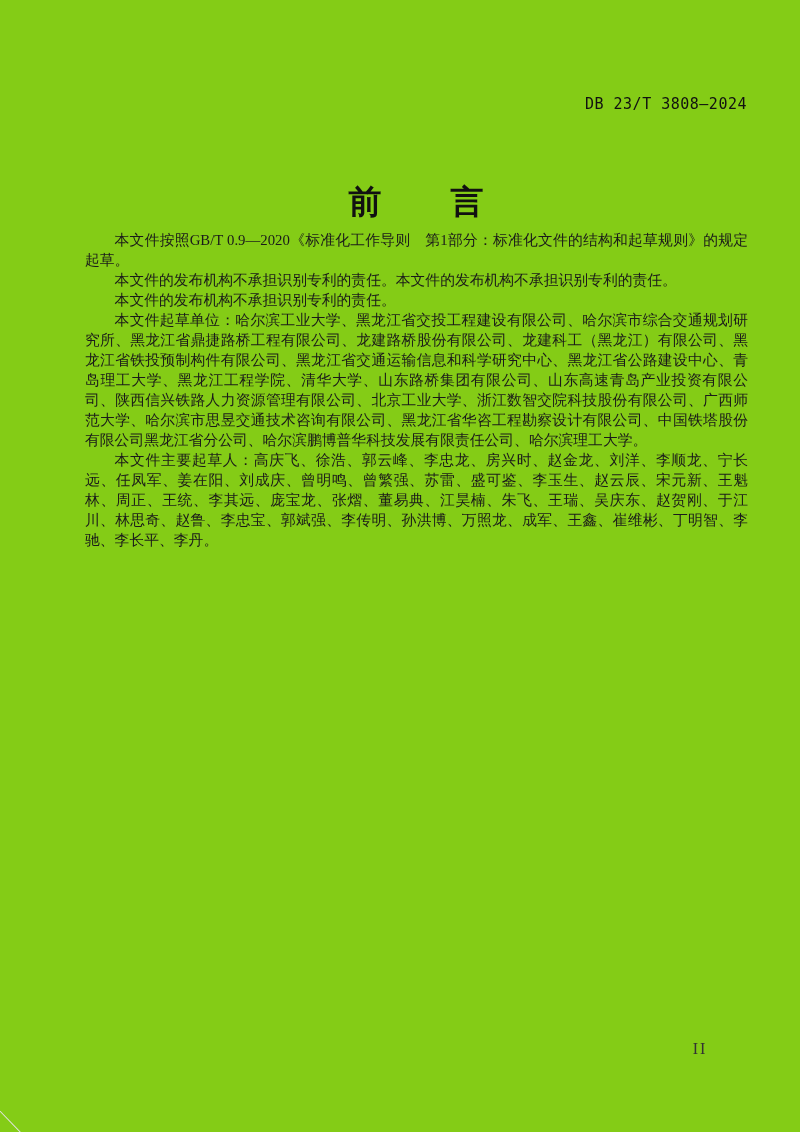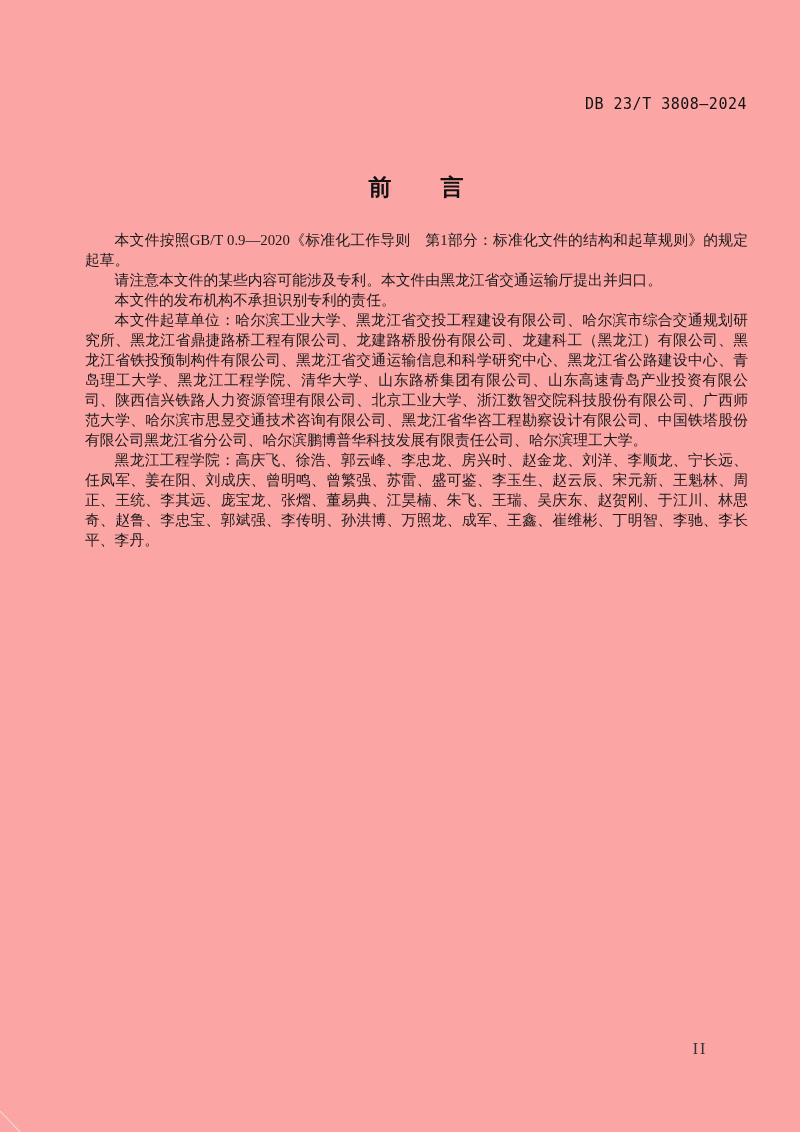--- a/index.html
+++ b/index.html
@@ -4,45 +4,45 @@
 <style>
   html, body {
     margin: 0;
     padding: 0;
     background: #ffffff;
   }
   .page {
     position: relative;
     width: 800px;
     height: 1132px;
-    background: #fca5a5;
+    background: #84cc16;
     overflow: hidden;
     font-family: "Liberation Serif", "DejaVu Serif", serif;
     color: #1c1c1c;
   }
   .doc-code {
     position: absolute;
     top: 95px;
     right: 53px;
     font-family: "DejaVu Sans Mono", "Liberation Mono", monospace;
     font-size: 15px;
     font-weight: 500;
     letter-spacing: 0.5px;
     color: #111;
     white-space: nowrap;
   }
   .foreword-title {
     position: absolute;
     top: 164px;
     left: 85px;
     right: 52px;
-    margin: 8px;
+    margin: 16px;
     text-align: center;
     font-family: "DejaVu Sans", "Liberation Sans", sans-serif;
-    font-size: 23px;
+    font-size: 33px;
     font-weight: bold;
     color: #111;
     letter-spacing: 1px;
   }
   .body-block {
     position: absolute;
     top: 230px;
     left: 85px;
     width: 663px;
     font-size: 14.8px;
@@ -82,23 +82,23 @@
 <body>
 
 <div class="page">
 
   <div class="doc-code">DB 23/T 3808—2024</div>
 
   <h1 class="foreword-title">前　　言</h1>
 
   <div class="body-block">
     <p>本文件按照GB/T 0.9—2020《标准化工作导则　第1部分：标准化文件的结构和起草规则》的规定起草。</p>
-    <p>请注意本文件的某些内容可能涉及专利。本文件由黑龙江省交通运输厅提出并归口。</p>
+    <p>本文件的发布机构不承担识别专利的责任。本文件的发布机构不承担识别专利的责任。</p>
     <p>本文件的发布机构不承担识别专利的责任。</p>
     <p>本文件起草单位：哈尔滨工业大学、黑龙江省交投工程建设有限公司、哈尔滨市综合交通规划研究所、黑龙江省鼎捷路桥工程有限公司、龙建路桥股份有限公司、龙建科工（黑龙江）有限公司、黑龙江省铁投预制构件有限公司、黑龙江省交通运输信息和科学研究中心、黑龙江省公路建设中心、青岛理工大学、黑龙江工程学院、清华大学、山东路桥集团有限公司、山东高速青岛产业投资有限公司、陕西信兴铁路人力资源管理有限公司、北京工业大学、浙江数智交院科技股份有限公司、广西师范大学、哈尔滨市思昱交通技术咨询有限公司、黑龙江省华咨工程勘察设计有限公司、中国铁塔股份有限公司黑龙江省分公司、哈尔滨鹏博普华科技发展有限责任公司、哈尔滨理工大学。</p>
-    <p>黑龙江工程学院：高庆飞、徐浩、郭云峰、李忠龙、房兴时、赵金龙、刘洋、李顺龙、宁长远、任凤军、姜在阳、刘成庆、曾明鸣、曾繁强、苏雷、盛可鉴、李玉生、赵云辰、宋元新、王魁林、周正、王统、李其远、庞宝龙、张熠、董易典、江昊楠、朱飞、王瑞、吴庆东、赵贺刚、于江川、林思奇、赵鲁、李忠宝、郭斌强、李传明、孙洪博、万照龙、成军、王鑫、崔维彬、丁明智、李驰、李长平、李丹。</p>
+    <p>本文件主要起草人：高庆飞、徐浩、郭云峰、李忠龙、房兴时、赵金龙、刘洋、李顺龙、宁长远、任凤军、姜在阳、刘成庆、曾明鸣、曾繁强、苏雷、盛可鉴、李玉生、赵云辰、宋元新、王魁林、周正、王统、李其远、庞宝龙、张熠、董易典、江昊楠、朱飞、王瑞、吴庆东、赵贺刚、于江川、林思奇、赵鲁、李忠宝、郭斌强、李传明、孙洪博、万照龙、成军、王鑫、崔维彬、丁明智、李驰、李长平、李丹。</p>
   </div>
 
   <div class="page-number">II</div>
 
   <div class="scan-artifact"></div>
 
 </div>
 
 </body></html>

